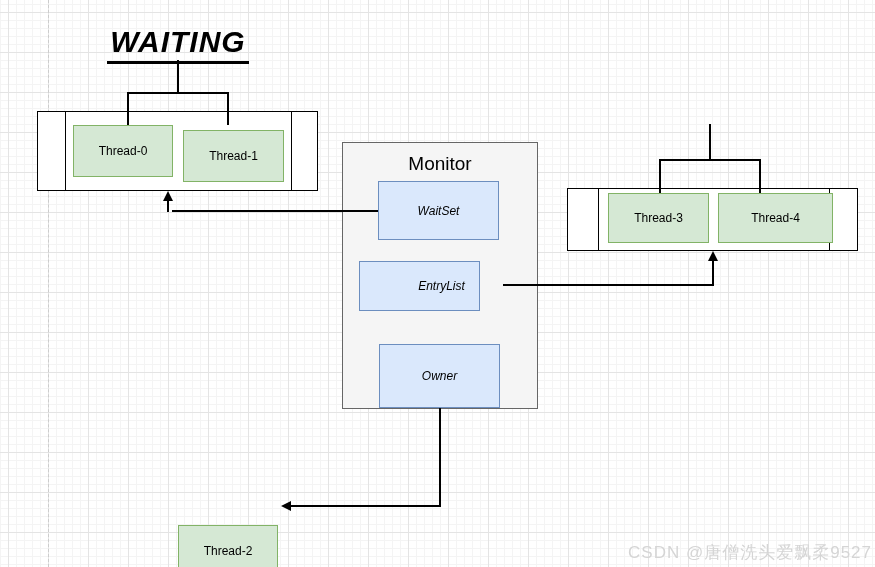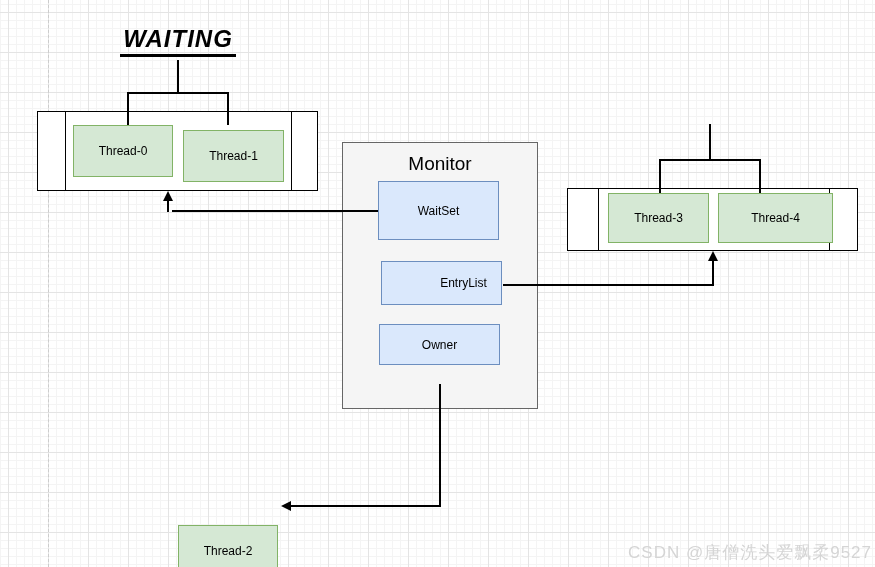--- a/index.html
+++ b/index.html
@@ -18,30 +18,30 @@
   .container{position:absolute;background:#fff;border:1px solid #000;box-sizing:border-box;}
   .divider{position:absolute;top:0;bottom:0;width:1px;background:#000;}
   .thread{
     position:absolute;background:var(--thread-fill,#d5e8d4);
     border:1px solid var(--thread-border,#82b366);box-sizing:border-box;
     display:flex;align-items:center;justify-content:center;font-size:12px;
   }
   .mfield{
     position:absolute;background:var(--field-fill,#dae8fc);
     border:1px solid var(--field-border,#6c8ebf);box-sizing:border-box;
-    display:flex;align-items:center;justify-content:center;font-size:12px;
+    display:flex;align-items:center;justify-content:center;font-size:12px;font-style:italic;
   }
   #monitor{
     position:absolute;left:342px;top:142px;width:196px;height:267px;
     background:var(--monitor-fill,#f5f5f5);border:1px solid var(--monitor-border,#666);
     box-sizing:border-box;
   }
   #monitor-title{margin-top:10px;text-align:center;font-size:19px;}
   .state-title{
-    position:absolute;text-align:center;font-size:24px;font-weight:bold;
+    position:absolute;text-align:center;font-size:30px;font-weight:bold;
     font-style:italic;letter-spacing:1px;line-height:1.15;
   }
   .state-title span{display:inline-block;border-bottom:3px solid #000;padding:0 3px 1px;}
   .arrow-up{
     position:absolute;width:0;height:0;border-left:5px solid transparent;
     border-right:5px solid transparent;border-bottom:10px solid var(--connector,#000);
   }
   .arrow-left{
     position:absolute;width:0;height:0;border-top:5px solid transparent;
     border-bottom:5px solid transparent;border-right:10px solid var(--connector,#000);
@@ -95,18 +95,18 @@
   <div class="ln" style="left:290px;top:505px;width:151px;height:2px;"></div>
   <div class="arrow-left" style="left:281px;top:501px;"></div>
 
   <div class="thread" style="left:73px;top:125px;width:100px;height:52px;">Thread-0</div>
   <div class="thread" style="left:183px;top:130px;width:101px;height:52px;">Thread-1</div>
   <div class="thread" style="left:608px;top:193px;width:101px;height:50px;">Thread-3</div>
   <div class="thread" style="left:718px;top:193px;width:115px;height:50px;">Thread-4</div>
   <div class="thread" style="left:178px;top:480px;width:100px;height:52px;margin-top:45px;">Thread-2</div>
 
   <div class="mfield" style="left:378px;top:181px;width:121px;height:59px;">WaitSet</div>
-  <div class="mfield" style="left:381px;top:261px;width:121px;height:44px;padding-left:44px;">EntryList</div>
-  <div class="mfield" style="left:379px;top:324px;width:121px;height:41px;">Owner</div>
+  <div class="mfield" style="left:359px;top:261px;width:121px;height:50px;padding-left:44px;">EntryList</div>
+  <div class="mfield" style="left:379px;top:344px;width:121px;height:64px;">Owner</div>
 
   <div id="watermark">CSDN @唐僧洗头爱飘柔9527</div>
 
 </div>
 
 </body></html>

